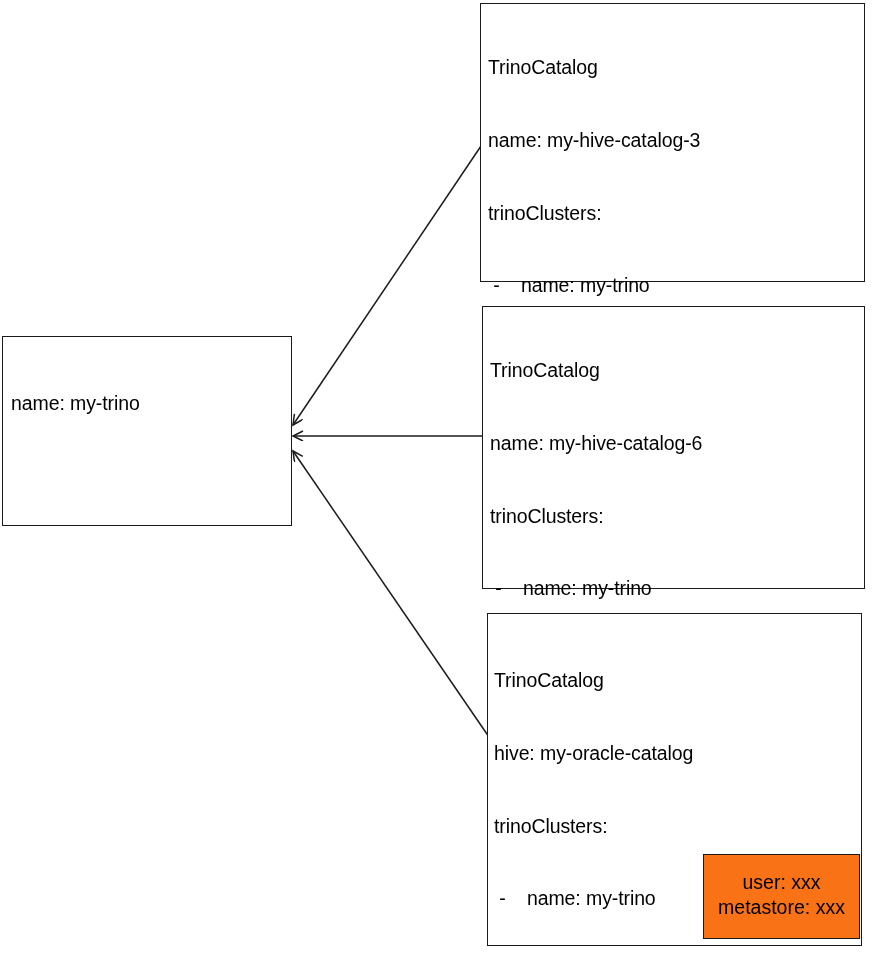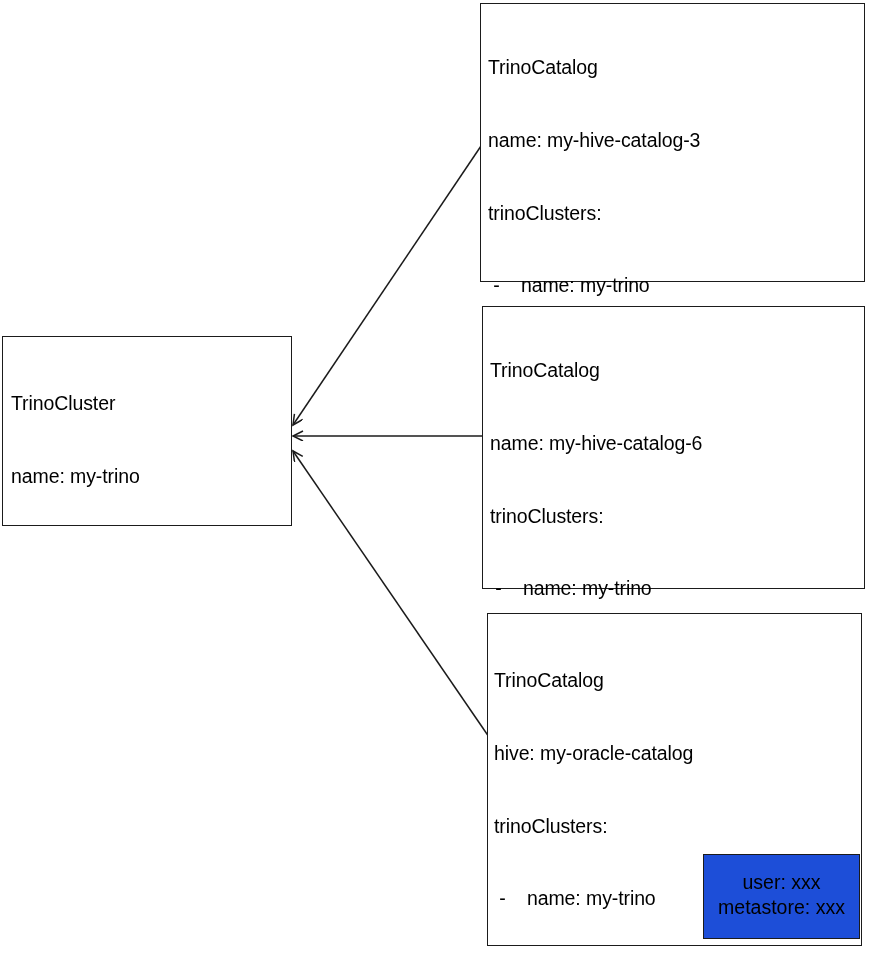--- a/index.html
+++ b/index.html
@@ -80,21 +80,21 @@
   #catalog-oracle .node-text { left: 6px; top: 6px; }
 
   
   #oracle-secret {
     position: absolute;
     left: 215px;
     top: 240px;
     width: 157px;
     height: 85px;
     box-sizing: border-box;
-    background: #1d4ed8;
+    background: #f97316;
     border: 1.6px solid #1b1b1b;
   }
   #oracle-secret .secret-text {
     position: absolute;
     left: 0;
     right: 0;
     top: 15px;
     text-align: center;
     font-size: 19.5px;
     line-height: 25px;
@@ -126,21 +126,20 @@
       <line x1="489" y1="737" x2="293" y2="451" stroke="#1b1b1b" stroke-width="1.5" marker-end="url(#arrowhead-open)"></line>
     </g>
 
     <g>
       <line x1="762" y1="816" x2="787" y2="855" stroke="#1b1b1b" stroke-width="1.5" marker-end="url(#arrowhead-open)"></line>
     </g>
   </svg>
 
   <div class="node" id="trino-cluster">
     <div class="node-text">
-      <span class="ln">TrinoCluster</span>
       <span class="ln">name: my-trino</span>
     </div>
   </div>
 
   <div class="node" id="catalog-hive-1">
     <div class="node-text">
       <span class="ln">TrinoCatalog</span>
       <span class="ln">name: my-hive-catalog-3</span>
       <span class="ln">trinoClusters:</span>
       <span class="ln"> -    name: my-trino</span>

